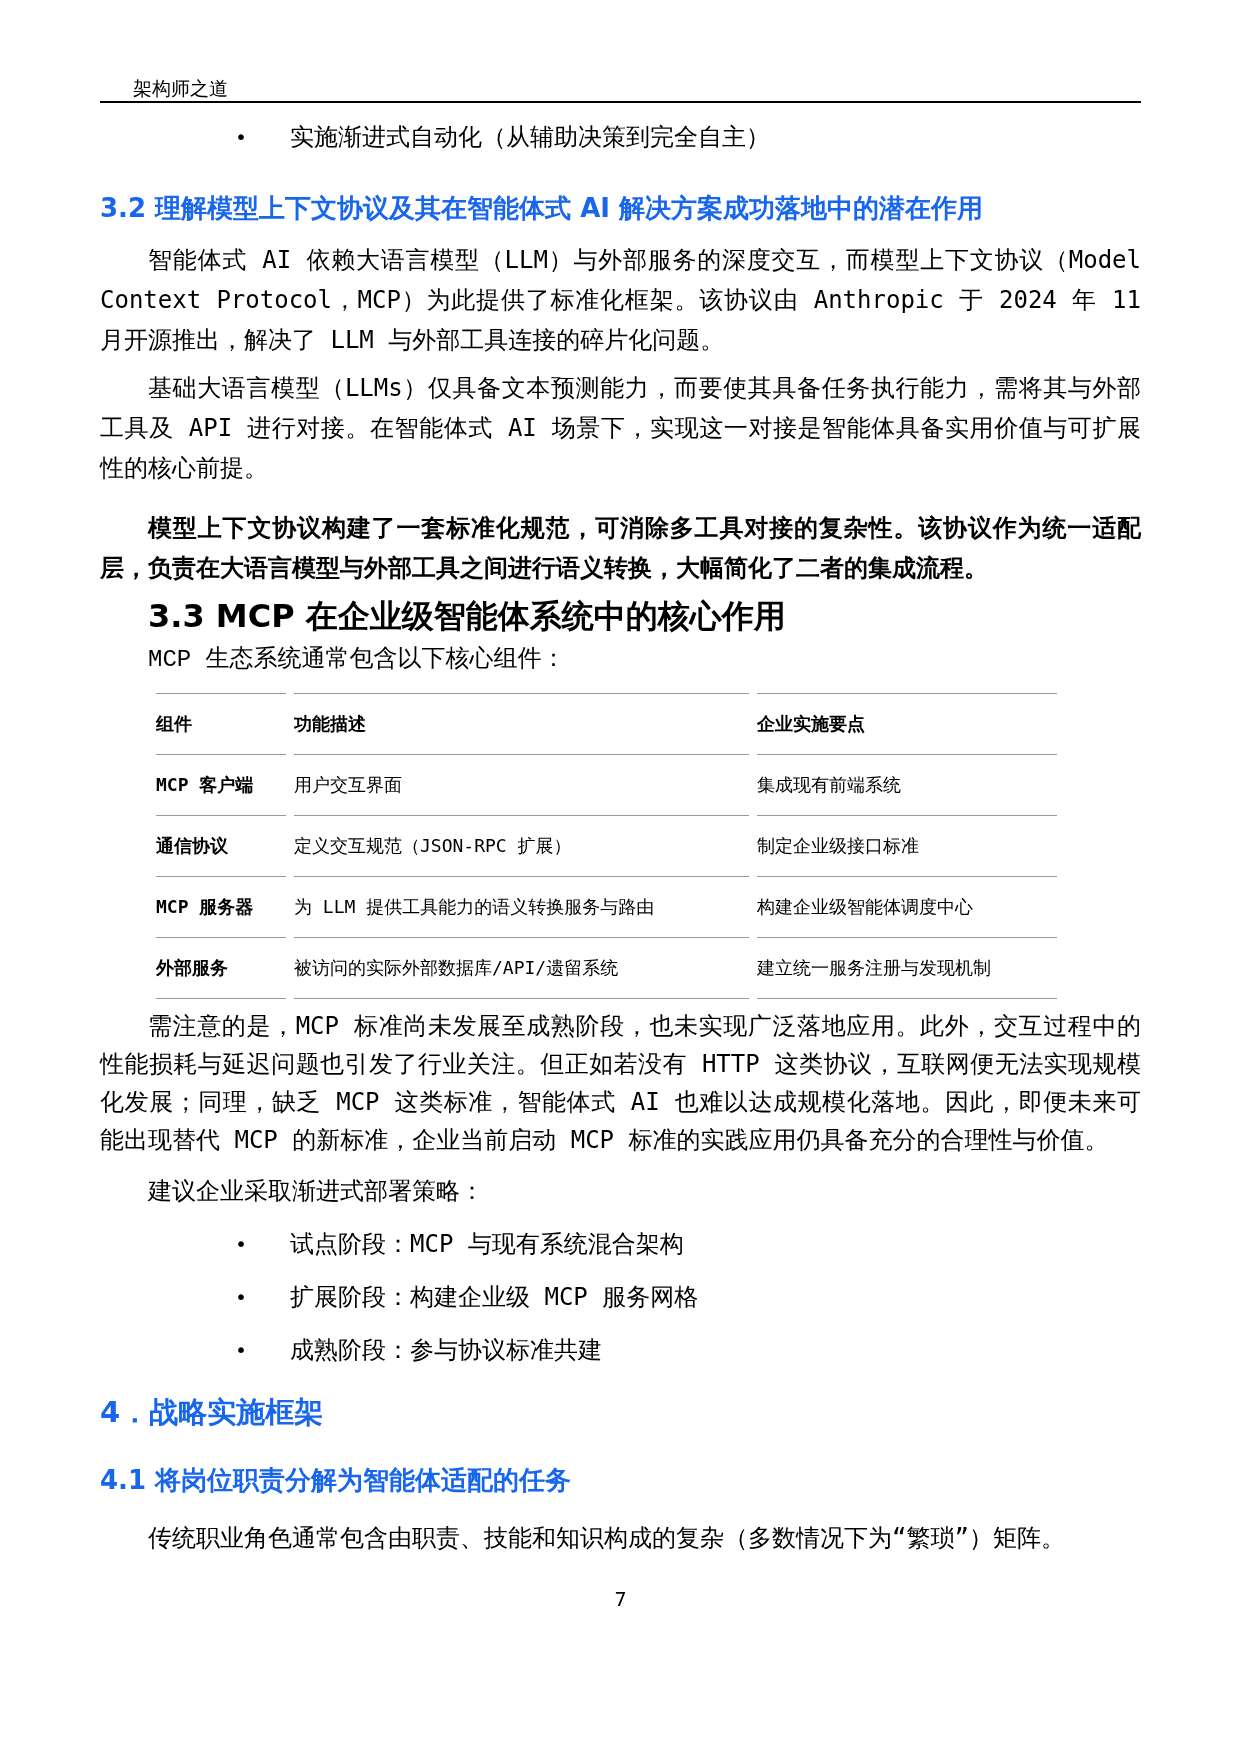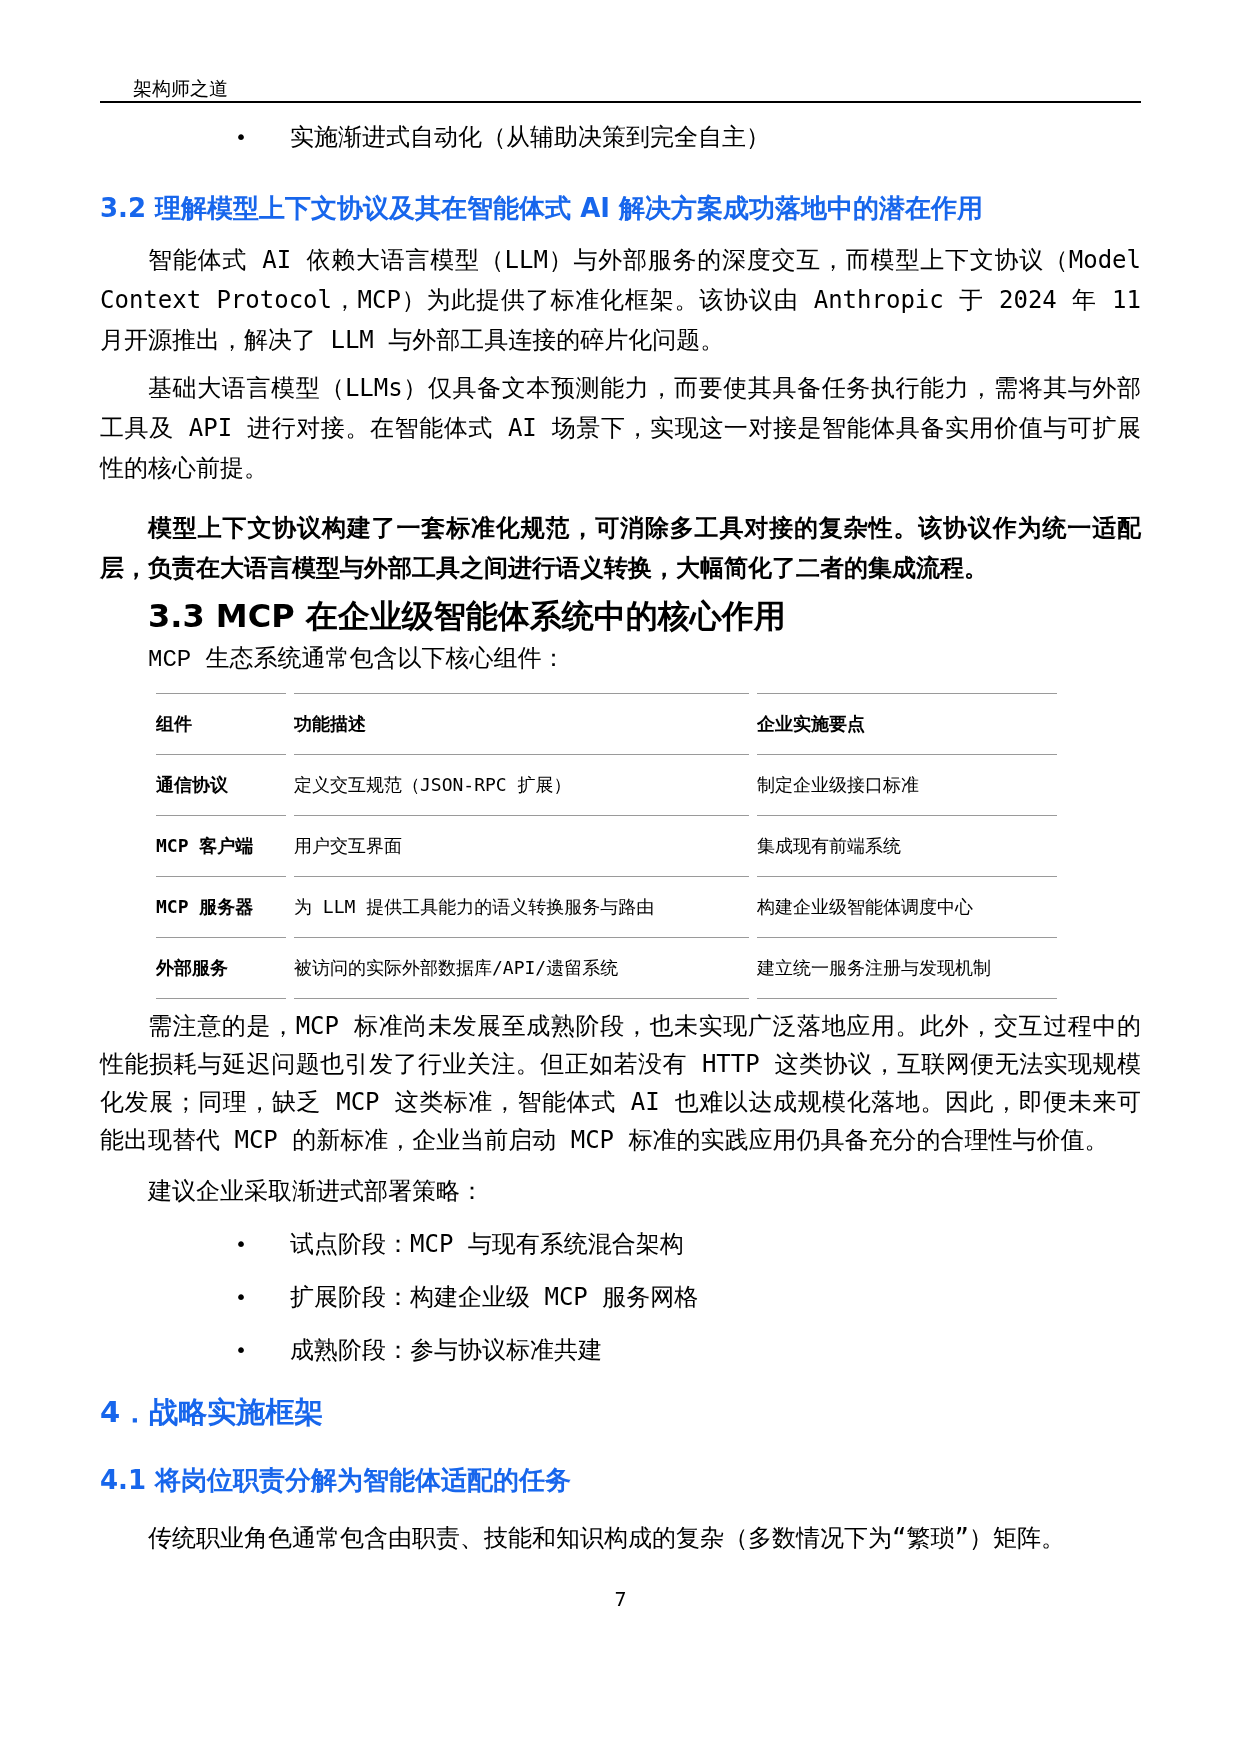--- a/index.html
+++ b/index.html
@@ -147,28 +147,28 @@
     <table class="components-table">
       <thead>
         <tr>
           <th class="col-component">组件</th>
           <th class="col-desc">功能描述</th>
           <th class="col-impl">企业实施要点</th>
         </tr>
       </thead>
       <tbody>
         <tr>
+          <td class="col-component">MCP 客户端</td>
+          <td class="col-desc">用户交互界面</td>
+          <td class="col-impl">集成现有前端系统</td>
+        </tr>
+        <tr>
           <td class="col-component">通信协议</td>
           <td class="col-desc">定义交互规范（JSON-RPC 扩展）</td>
           <td class="col-impl">制定企业级接口标准</td>
-        </tr>
-        <tr>
-          <td class="col-component">MCP 客户端</td>
-          <td class="col-desc">用户交互界面</td>
-          <td class="col-impl">集成现有前端系统</td>
         </tr>
         <tr>
           <td class="col-component">MCP 服务器</td>
           <td class="col-desc">为 LLM 提供工具能力的语义转换服务与路由</td>
           <td class="col-impl">构建企业级智能体调度中心</td>
         </tr>
         <tr class="last-row">
           <td class="col-component">外部服务</td>
           <td class="col-desc">被访问的实际外部数据库/API/遗留系统</td>
           <td class="col-impl">建立统一服务注册与发现机制</td>

